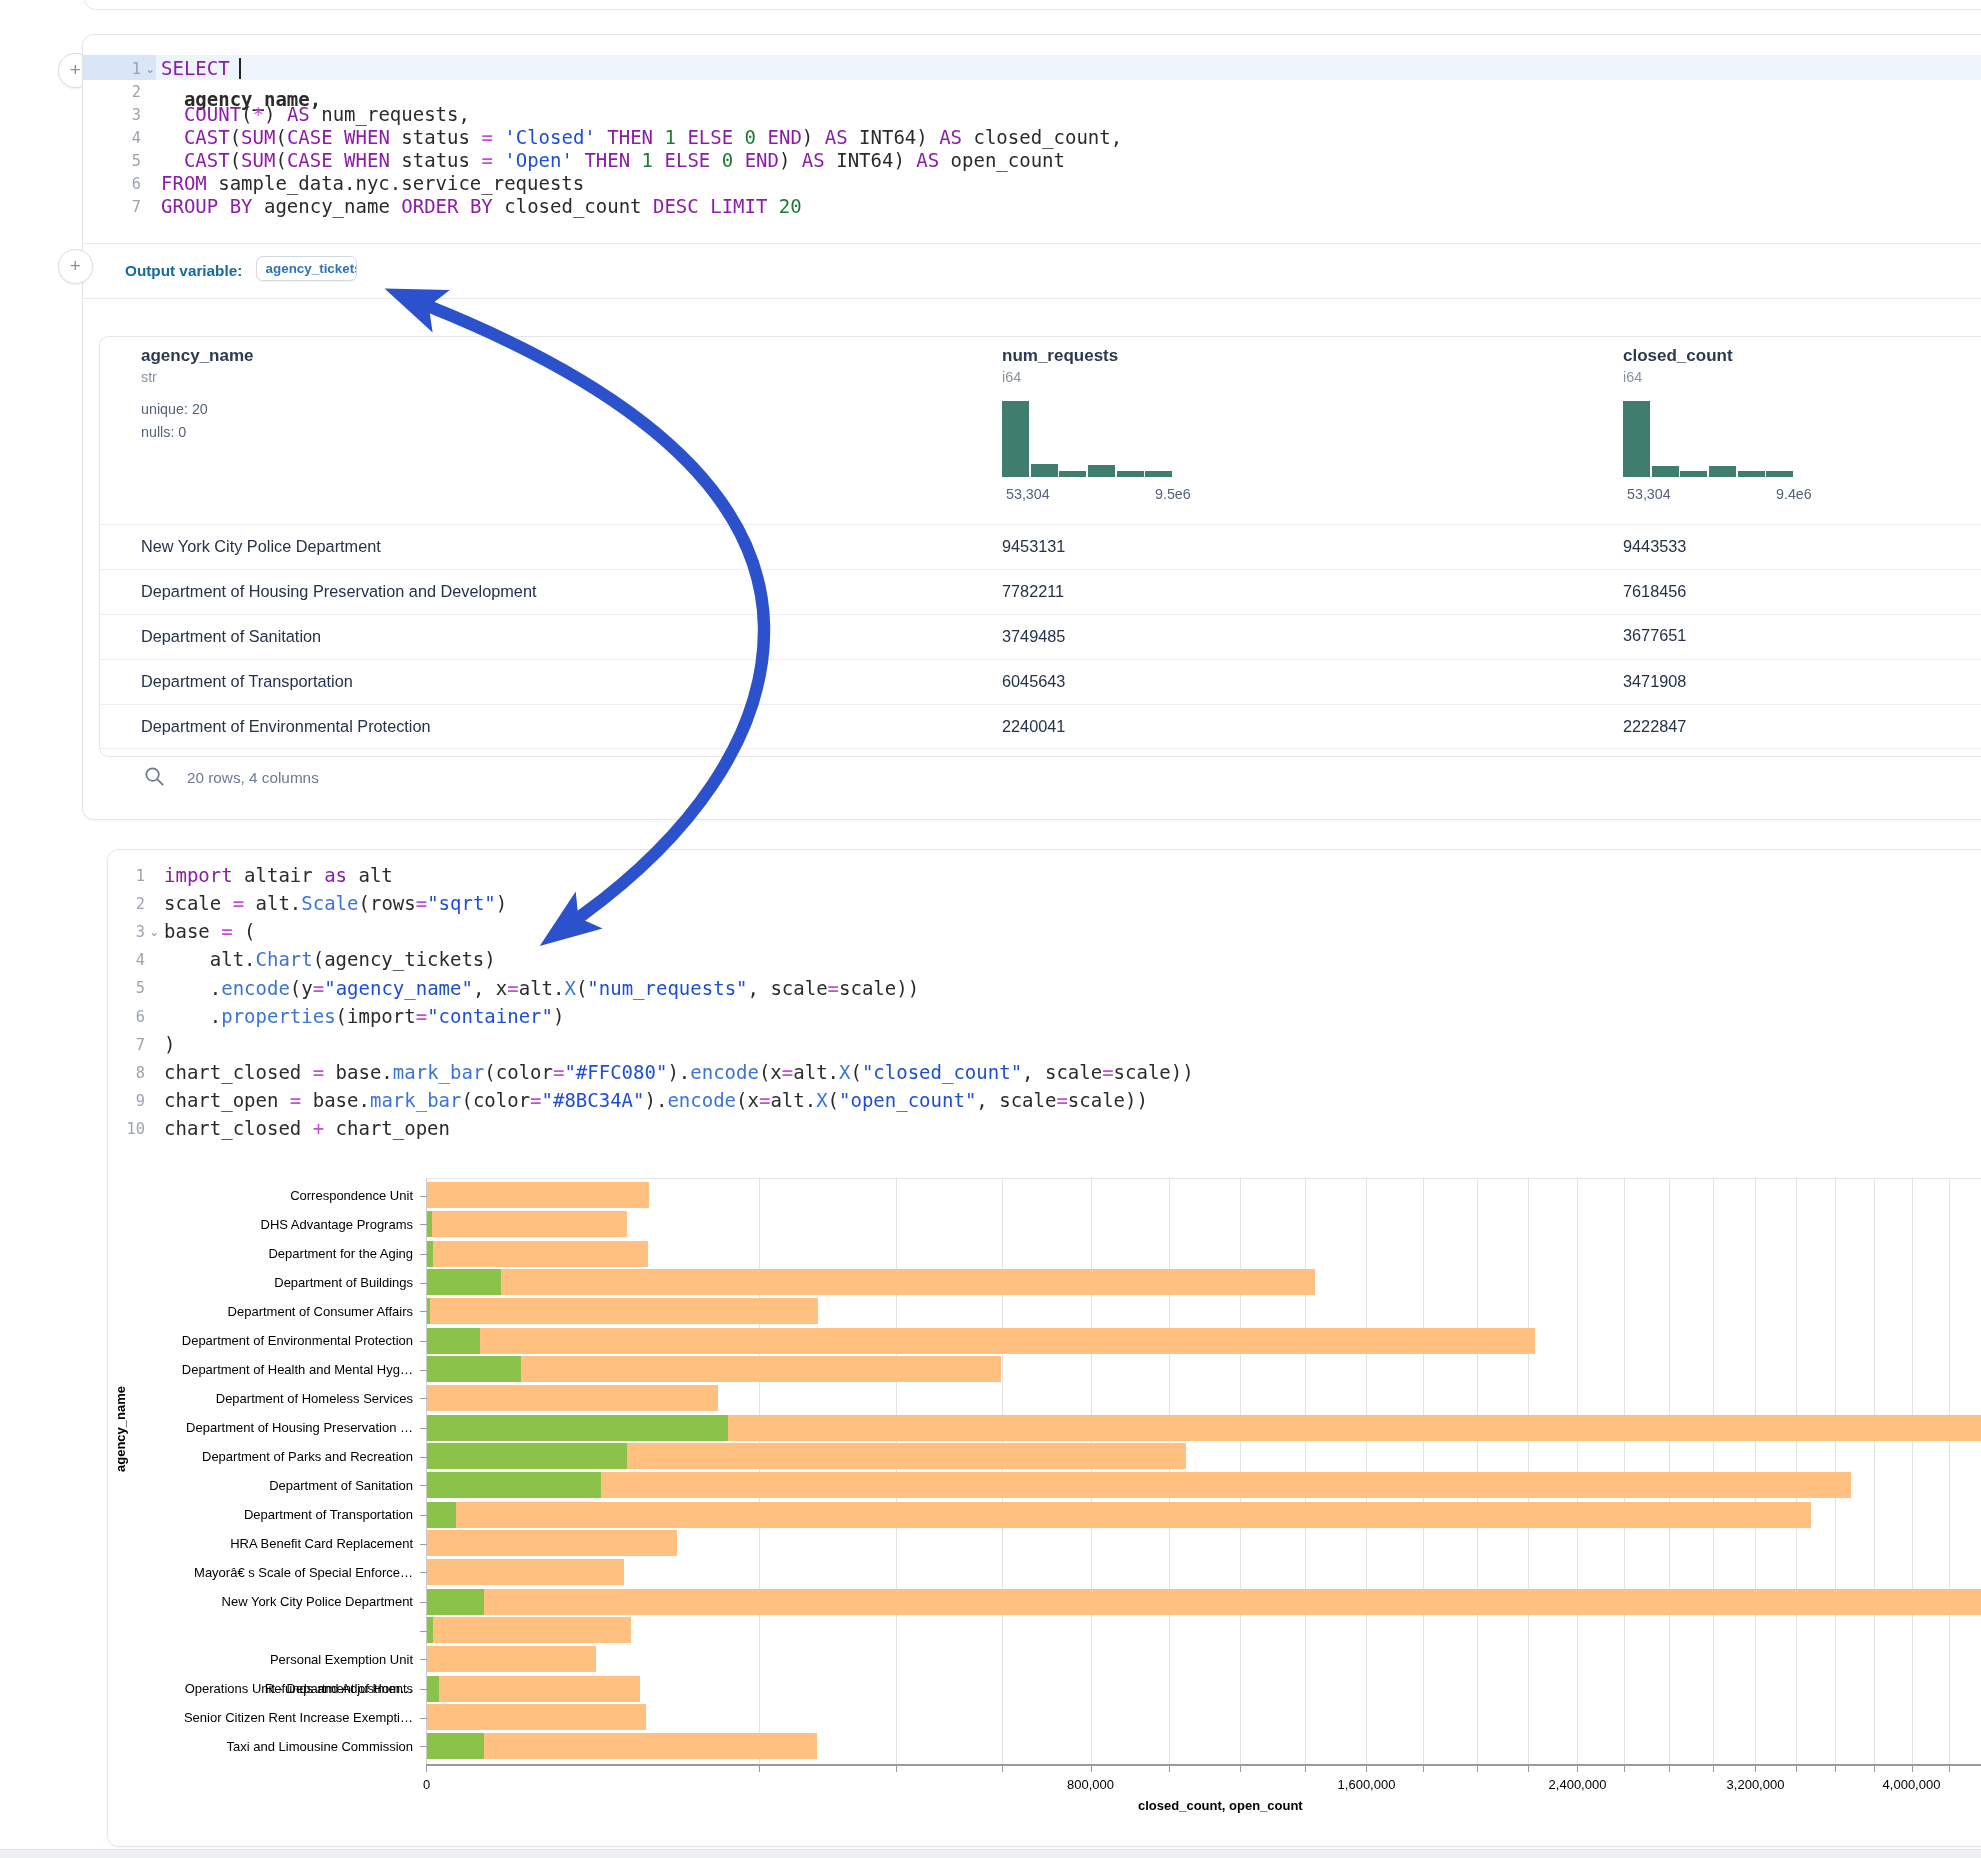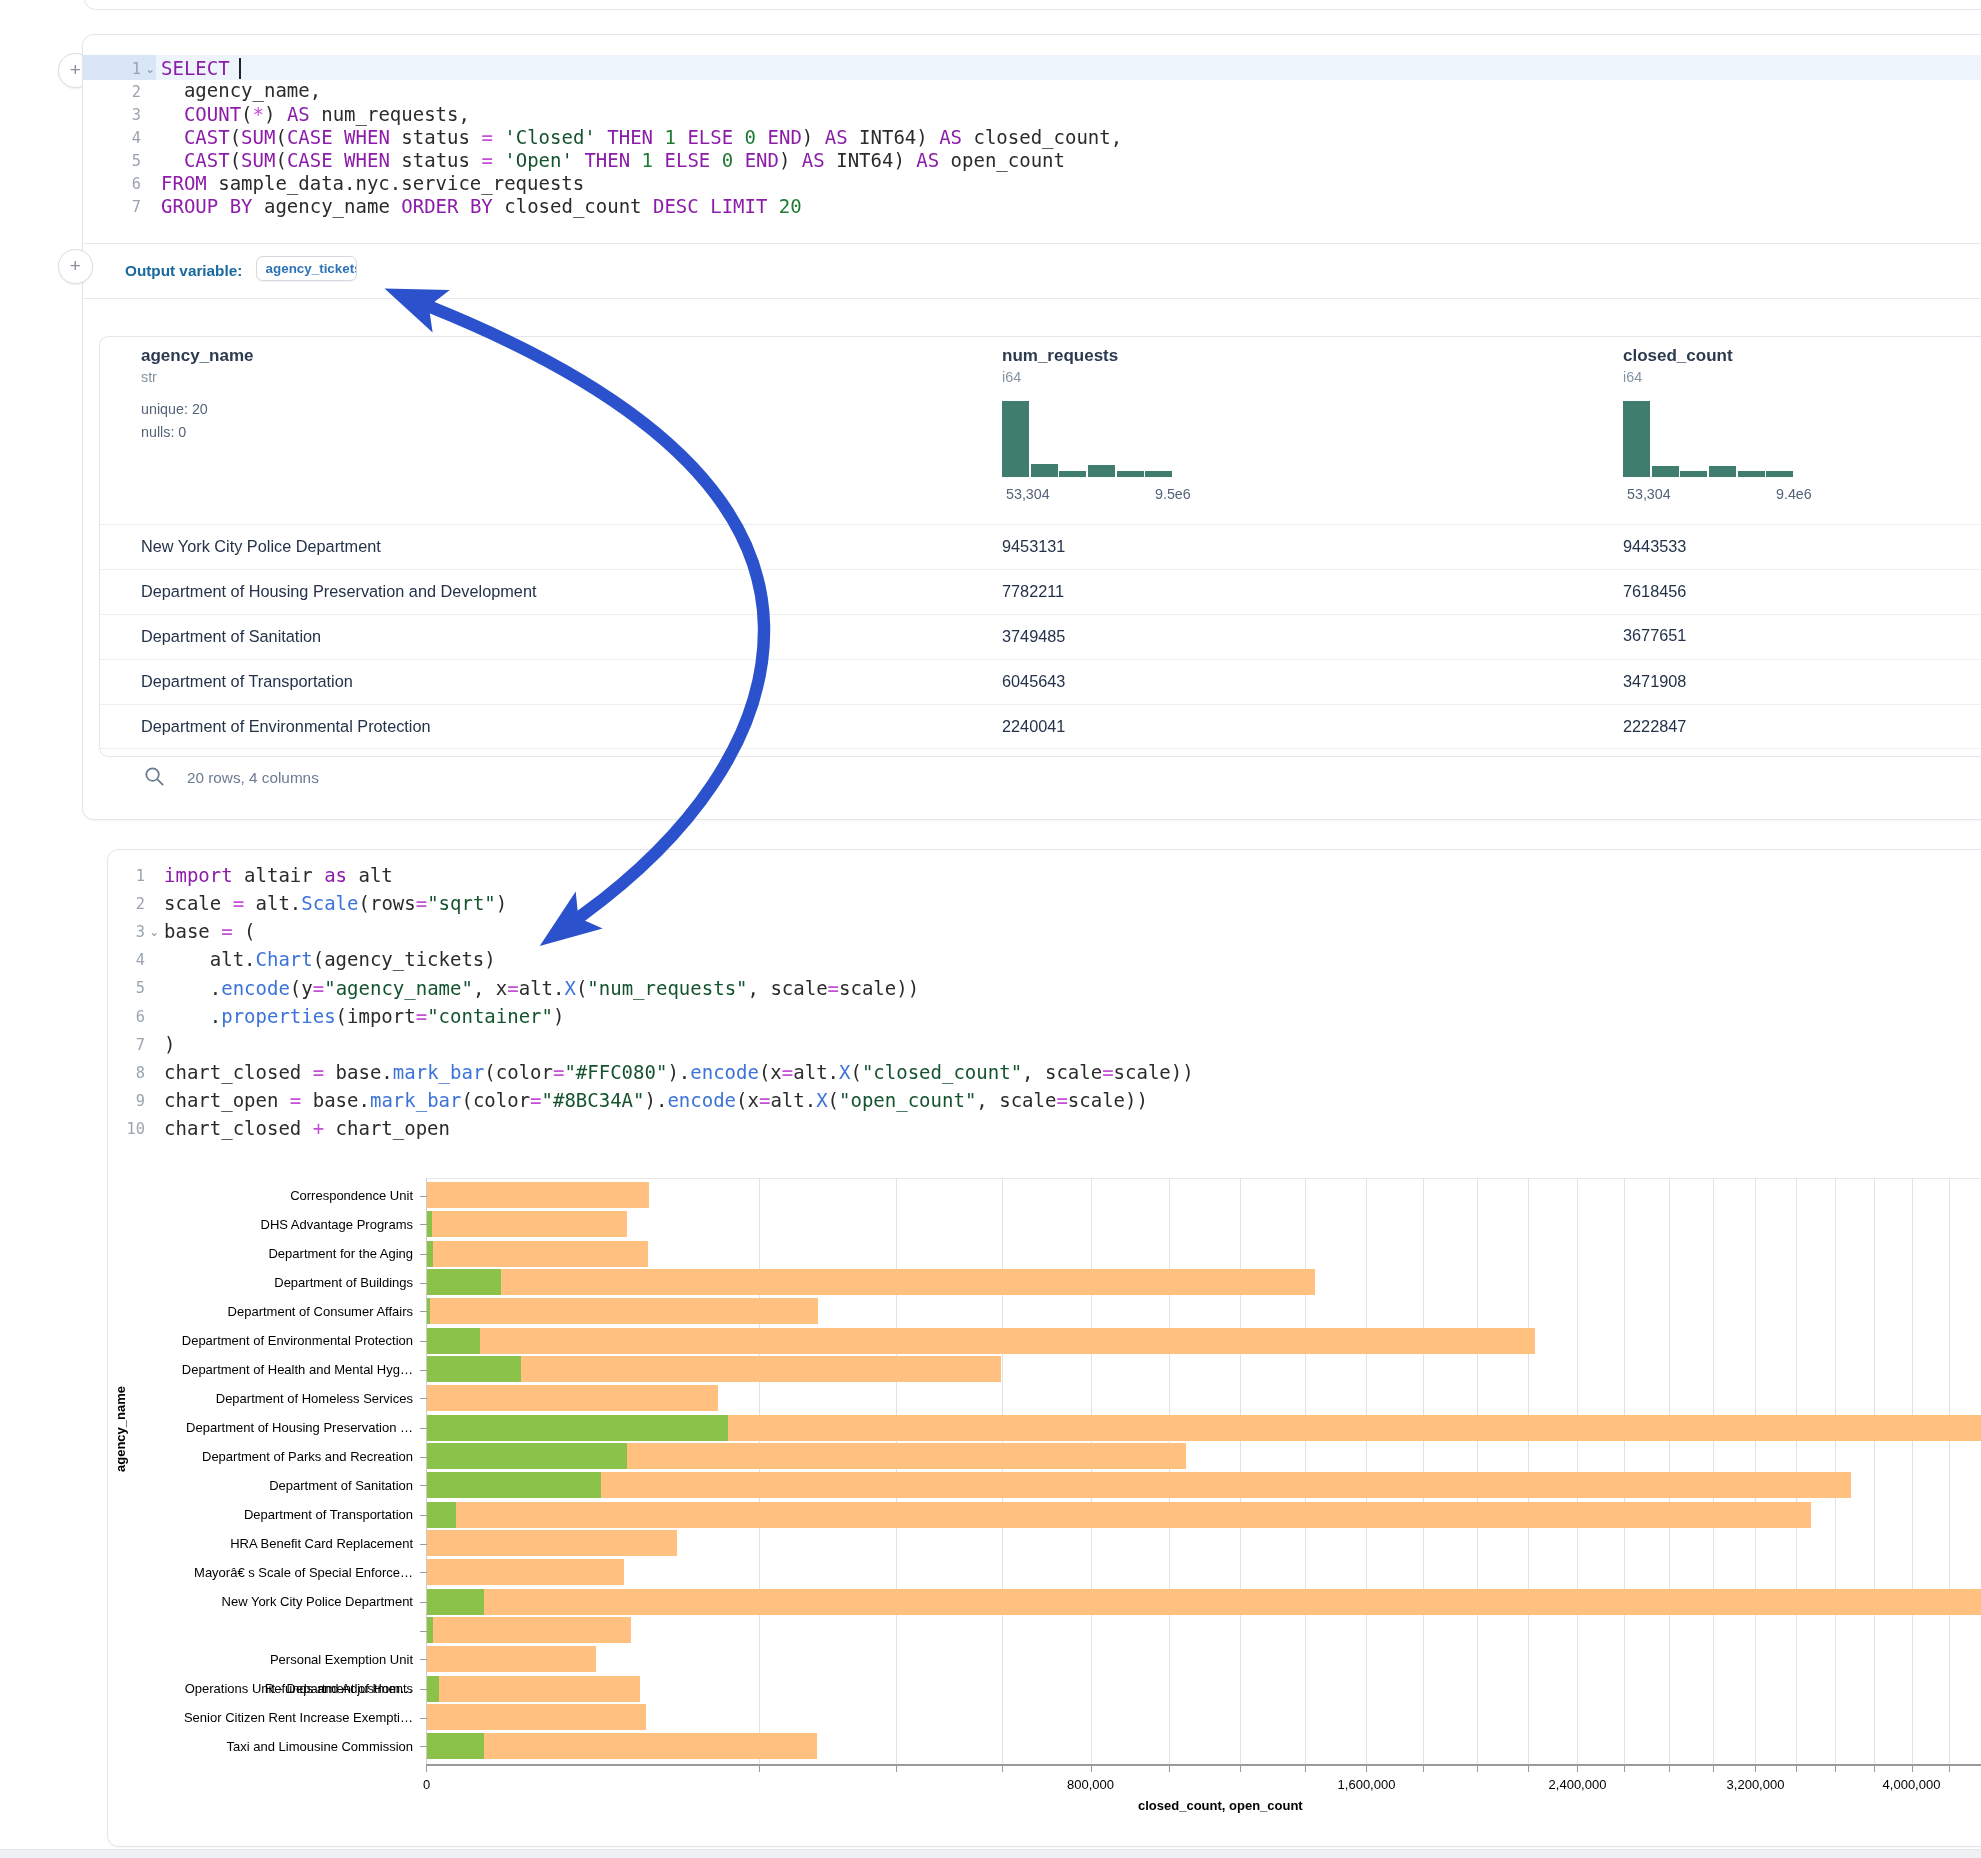--- a/index.html
+++ b/index.html
@@ -9,21 +9,21 @@
   .cell{position:absolute;background:#fff;border:1px solid #e2e5ea;border-radius:11.5px;
         box-shadow:0 1px 1.9px rgba(30,40,60,0.04);}
   .sep{position:absolute;height:1px;background:#e8eaee;}
   .plusbtn{position:absolute;width:32.5px;height:32.5px;border-radius:50%;border:1px solid #d9dde2;
            background:#fff;color:#8a929c;font-size:19px;line-height:31px;text-align:center;
            box-shadow:0 1px 1.9px rgba(30,40,60,0.08);}
   .code-line{position:absolute;white-space:pre;font-family:"DejaVu Sans Mono",monospace;font-size:19px;color:#2b2b2b;}
   .lnum{position:absolute;font-family:"DejaVu Sans Mono",monospace;font-size:15.3px;color:#9aa3ae;text-align:right;width:34px;}
   .chev{position:absolute;font-size:12.4px;color:#8a929c;}
   .tk-k{color:#8c1ca9;}
-  .tk-s{color:#14532d;}
+  .tk-s{color:#1d4ed8;}
   .tk-n{color:#1e7a33;}
   .tk-o{color:#c44fd6;}
   .tk-m{color:#3b73d9;}
   .tk-i{color:#2b2b2b;}
   .caret{display:inline-block;width:1.9px;height:21px;background:#222;vertical-align:-3.8px;margin-left:9.6px;}
   .outvar-label{position:absolute;font-size:15.3px;font-weight:bold;color:#17699e;}
   .pill{position:absolute;border:1px solid #d3d9e0;border-radius:6.7px;background:#fff;
         box-shadow:0 1px 1px rgba(30,40,60,0.06);padding:3.8px 8.6px;font-size:13.4px;font-weight:bold;
         color:#2e73b8;max-width:82px;overflow:hidden;white-space:nowrap;}
   .tcard{position:absolute;background:#fff;border:1px solid #e3e6ea;border-radius:9.6px;}
@@ -55,21 +55,21 @@
   <div class="cell" style="left:82px;top:34px;width:1921px;height:784px;"></div>
 
   <div class="abs" style="left:83px;top:55px;width:73px;height:25px;background:#d8e6f7;"></div>
   <div class="abs" style="left:156px;top:55px;width:1847px;height:25px;background:#edf4fc;"></div>
 
   <div id="sql-code">
       <div class="lnum" style="left: 107px; top: 60px;">1</div>
       <div class="chev" style="left: 145px; top: 61px;">⌄</div>
       <div class="code-line" style="left: 161px; top: 57px;"><span class="tk-k">SELECT</span><span class="caret"></span></div>
       <div class="lnum" style="left: 107px; top: 83px;">2</div>
-      <div class="code-line" style="left: 161px; top: 79px;"><span class="tk-i">  agency_name,</span></div>
+      <div class="code-line" style="left: 161px; top: 88px; font-weight: bold;"><span class="tk-i">  agency_name,</span></div>
       <div class="lnum" style="left: 107px; top: 106px;">3</div>
       <div class="code-line" style="left: 161px; top: 103px;"><span class="tk-i">  </span><span class="tk-k">COUNT</span><span class="tk-i">(</span><span class="tk-o">*</span><span class="tk-i">) </span><span class="tk-k">AS</span><span class="tk-i"> num_requests,</span></div>
       <div class="lnum" style="left: 107px; top: 129px;">4</div>
       <div class="code-line" style="left: 161px; top: 126px;"><span class="tk-i">  </span><span class="tk-k">CAST</span><span class="tk-i">(</span><span class="tk-k">SUM</span><span class="tk-i">(</span><span class="tk-k">CASE</span><span class="tk-i"> </span><span class="tk-k">WHEN</span><span class="tk-i"> status </span><span class="tk-o">=</span><span class="tk-i"> </span><span class="tk-s">'Closed'</span><span class="tk-i"> </span><span class="tk-k">THEN</span><span class="tk-i"> </span><span class="tk-n">1</span><span class="tk-i"> </span><span class="tk-k">ELSE</span><span class="tk-i"> </span><span class="tk-n">0</span><span class="tk-i"> </span><span class="tk-k">END</span><span class="tk-i">) </span><span class="tk-k">AS</span><span class="tk-i"> INT64) </span><span class="tk-k">AS</span><span class="tk-i"> closed_count,</span></div>
       <div class="lnum" style="left: 107px; top: 152px;">5</div>
       <div class="code-line" style="left: 161px; top: 149px;"><span class="tk-i">  </span><span class="tk-k">CAST</span><span class="tk-i">(</span><span class="tk-k">SUM</span><span class="tk-i">(</span><span class="tk-k">CASE</span><span class="tk-i"> </span><span class="tk-k">WHEN</span><span class="tk-i"> status </span><span class="tk-o">=</span><span class="tk-i"> </span><span class="tk-s">'Open'</span><span class="tk-i"> </span><span class="tk-k">THEN</span><span class="tk-i"> </span><span class="tk-n">1</span><span class="tk-i"> </span><span class="tk-k">ELSE</span><span class="tk-i"> </span><span class="tk-n">0</span><span class="tk-i"> </span><span class="tk-k">END</span><span class="tk-i">) </span><span class="tk-k">AS</span><span class="tk-i"> INT64) </span><span class="tk-k">AS</span><span class="tk-i"> open_count</span></div>
       <div class="lnum" style="left: 107px; top: 175px;">6</div>
       <div class="code-line" style="left: 161px; top: 172px;"><span class="tk-k">FROM</span><span class="tk-i"> sample_data.nyc.service_requests</span></div>
       <div class="lnum" style="left: 107px; top: 198px;">7</div>
       <div class="code-line" style="left: 161px; top: 195px;"><span class="tk-k">GROUP</span><span class="tk-i"> </span><span class="tk-k">BY</span><span class="tk-i"> agency_name </span><span class="tk-k">ORDER</span><span class="tk-i"> </span><span class="tk-k">BY</span><span class="tk-i"> closed_count </span><span class="tk-k">DESC</span><span class="tk-i"> </span><span class="tk-k">LIMIT</span><span class="tk-i"> </span><span class="tk-n">20</span></div>

